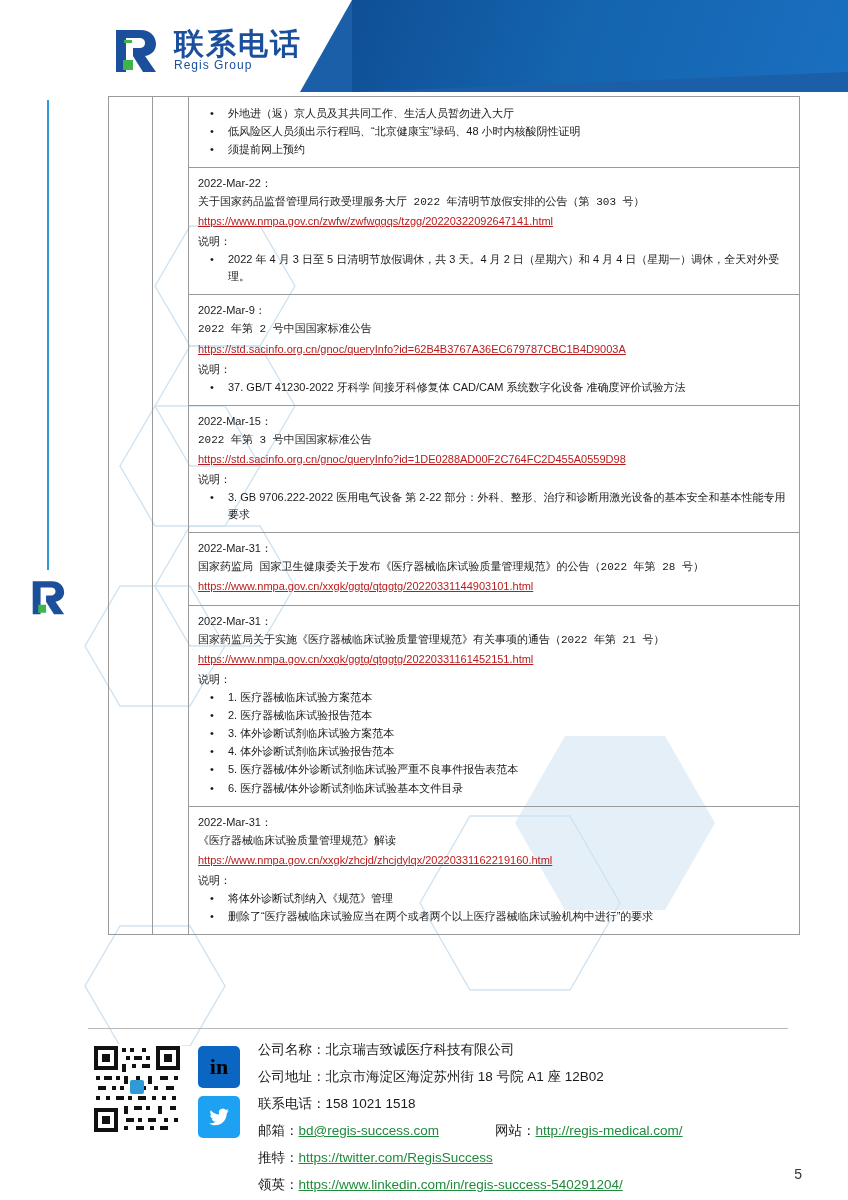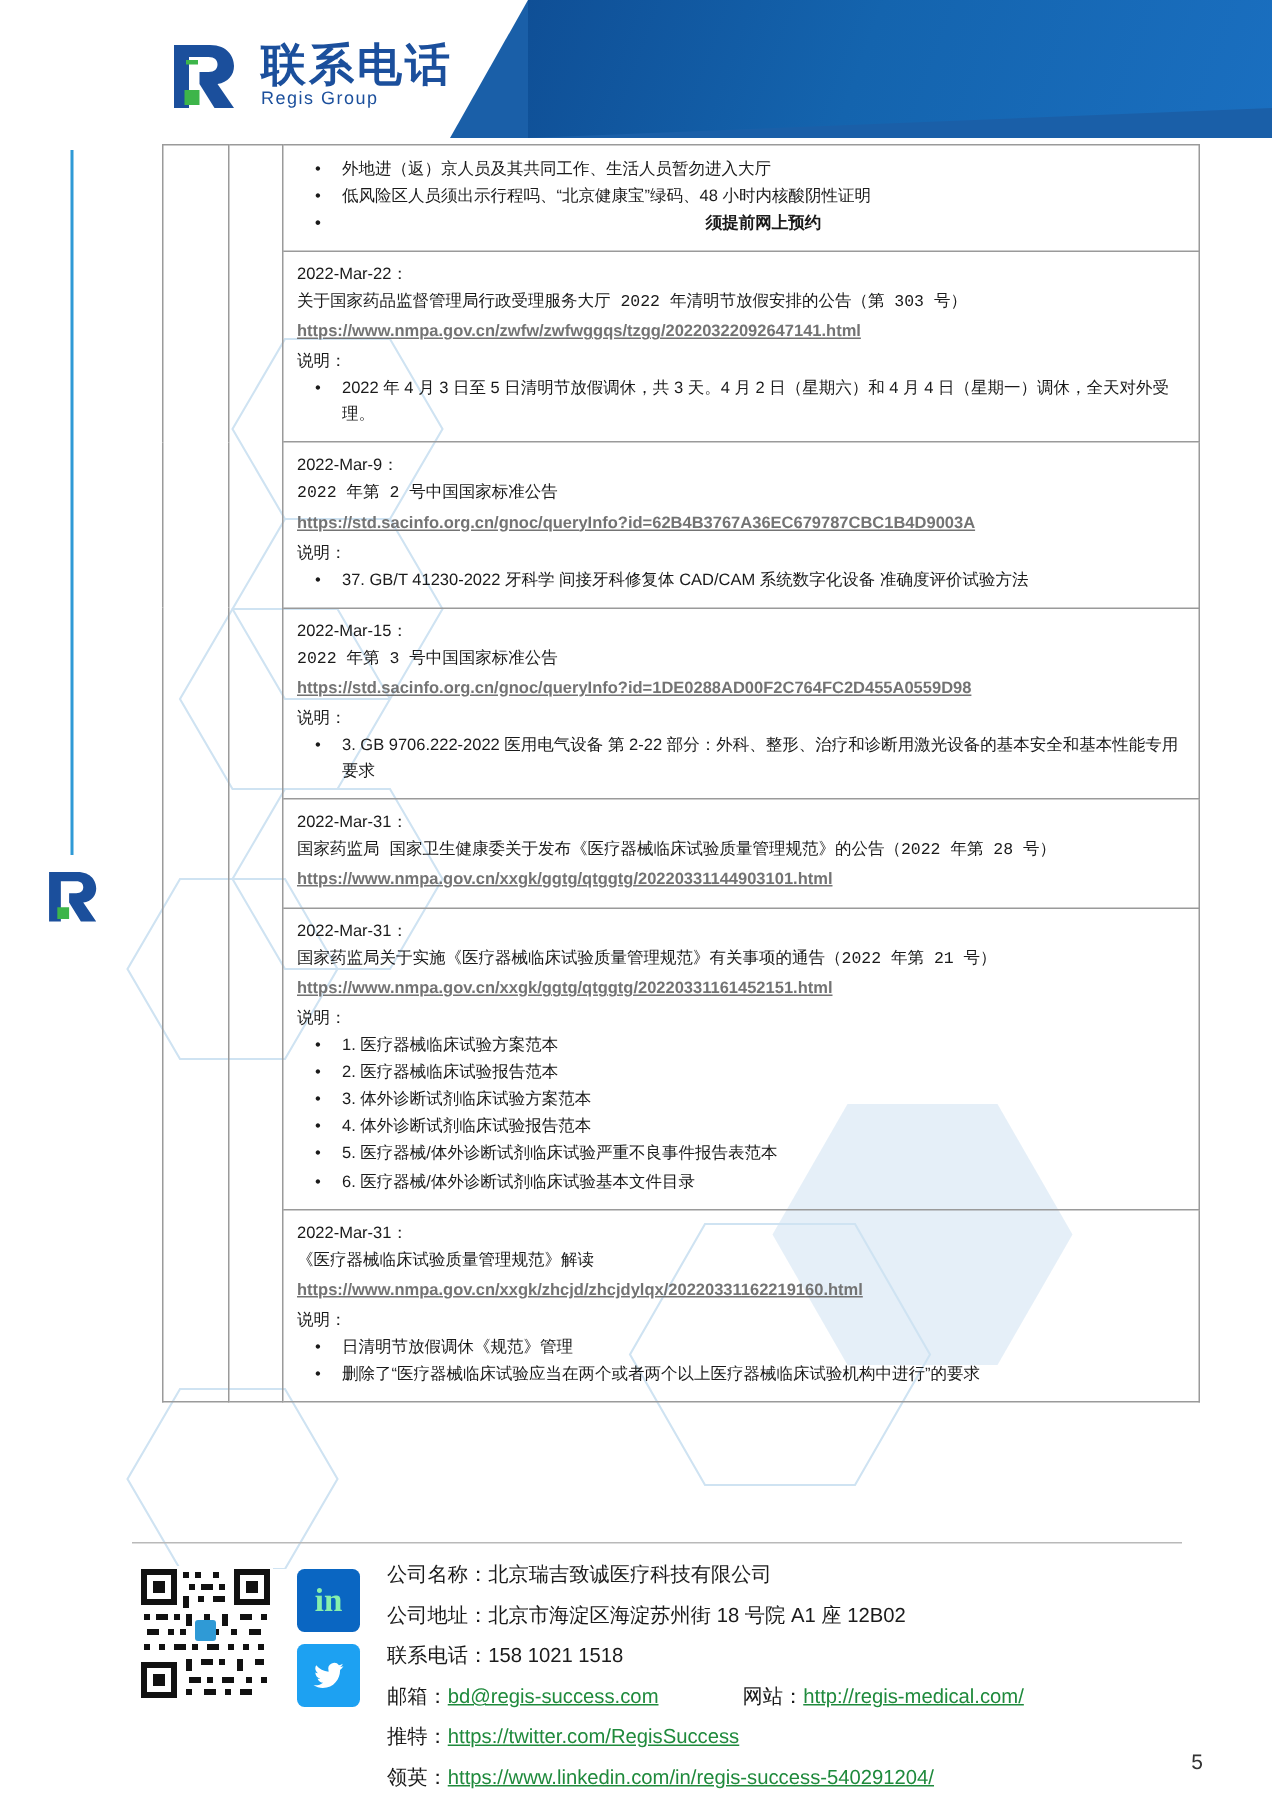--- a/index.html
+++ b/index.html
@@ -107,47 +107,46 @@
   .col-b { width: 36px; }
   .cell-body {
     padding: 7px 9px 8px 9px;
     font-size: 11px;
     line-height: 1.55;
     color: #1a1a1a;
   }
   .date-line { margin: 0 0 2px 0; }
   .title-line { margin: 0 0 2px 0; font-family: Liberation Mono, monospace; }
   .link {
-    color: #737373;
+    color: #b91c1c;
     text-decoration: underline;
     word-break: break-all;
     display: block;
     margin: 2px 0 2px 0;
-    font-weight: bold;
   }
   .note-label { margin: 3px 0 1px 0; }
   ul.bullets {
     margin: 0;
     padding: 0;
     list-style: none;
   }
   ul.bullets li {
     position: relative;
     padding-left: 30px;
     margin: 1px 0;
     line-height: 1.55;
   }
   ul.bullets li::before {
     content: "•";
     position: absolute;
     left: 12px;
     top: 0;
     color: #1a1a1a;
   }
-  .bold { font-weight: bold; text-align: center; }
+  .bold { font-weight: normal; }
 
   
   .footer {
     position: absolute;
     left: 0;
     top: 1028px;
     width: 848px;
     height: 172px;
   }
   .footer-rule {
@@ -171,21 +170,21 @@
     top: 18px;
     width: 46px;
   }
   .social-badge {
     width: 42px;
     height: 42px;
     border-radius: 5px;
     display: flex;
     align-items: center;
     justify-content: center;
-    color: #86efac;
+    color: #000000;
     font-weight: bold;
     font-size: 22px;
     margin-bottom: 8px;
   }
   .badge-linkedin { background: #0a66c2; font-family: "Liberation Serif", serif; }
   .badge-twitter { background: #1da1f2; font-size: 24px; }
   .footer-text {
     position: absolute;
     left: 258px;
     top: 8px;
@@ -352,21 +351,21 @@
     </tr>
 
     <tr>
       <td>
         <div class="cell-body">
           <p class="date-line">2022-Mar-31：</p>
           <p class="title-line">《医疗器械临床试验质量管理规范》解读</p>
           <a class="link" href="#">https://www.nmpa.gov.cn/xxgk/zhcjd/zhcjdylqx/20220331162219160.html</a>
           <p class="note-label">说明：</p>
           <ul class="bullets">
-            <li><span>日清明节放假调休《规范》管理</span></li>
+            <li><span>将体外诊断试剂纳入《规范》管理</span></li>
             <li><span>删除了“医疗器械临床试验应当在两个或者两个以上医疗器械临床试验机构中进行”的要求</span></li>
           </ul>
         </div>
       </td>
     </tr>
   </tbody>
 </table>
 
 <div class="footer">
   <div class="footer-rule"></div>

